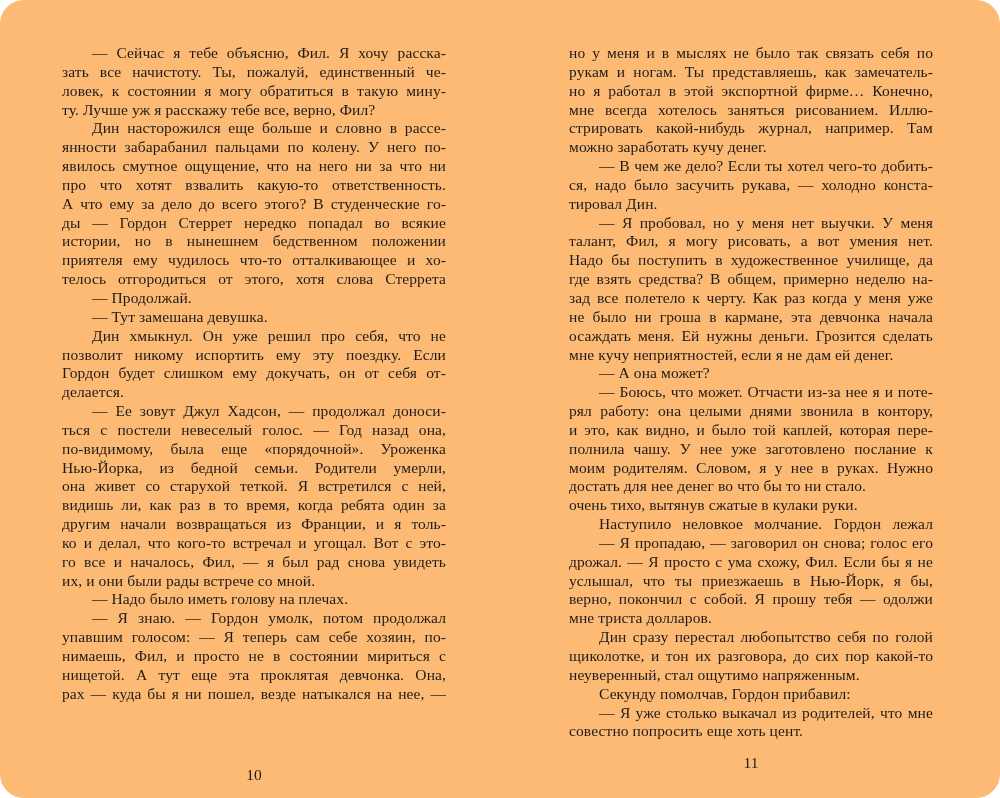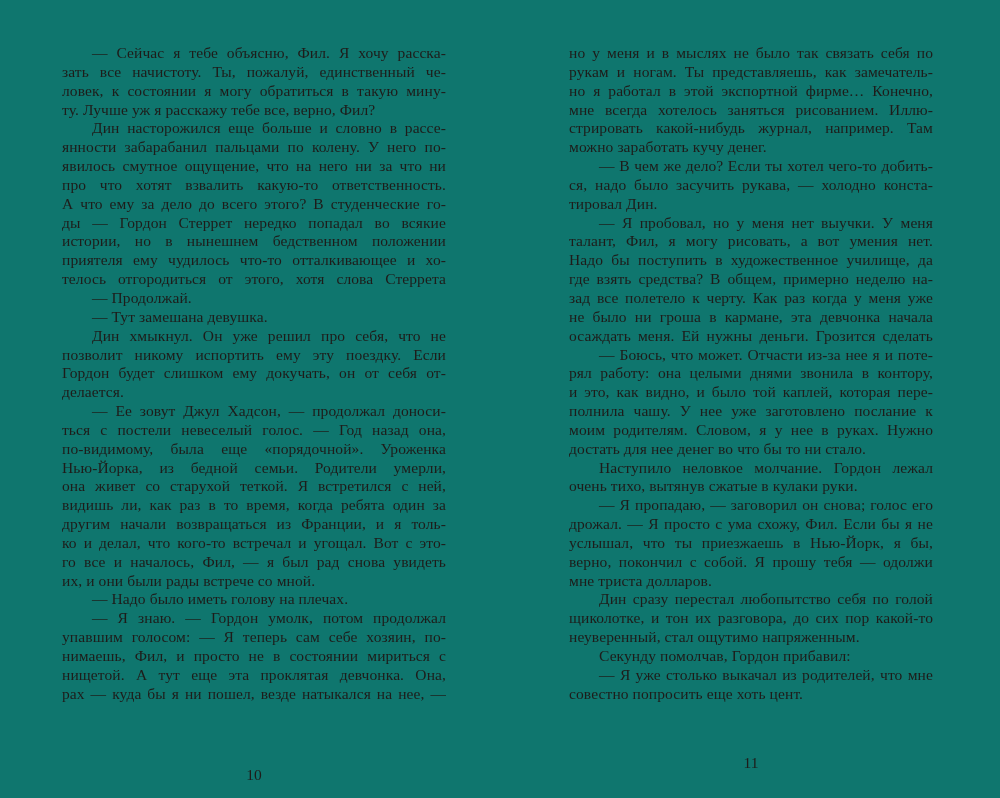--- a/index.html
+++ b/index.html
@@ -11,21 +11,22 @@
     position: relative;
     width: 1000px;
     height: 798px;
     overflow: hidden;
     font-family: "Liberation Serif", "DejaVu Serif", serif;
     color: #1e1c1a;
   }
   .book-spread {
     position: absolute;
     inset: 0;
-    background: #0f766e;
+    background: #fdba74;
+    border-radius: 24px;
   }
   .page-text {
     position: absolute;
     top: 44px;
     font-size: 15.5px;
     line-height: 18.85px;
     letter-spacing: 0.1px;
   }
   .page-text.left  { left: 62px;  width: 384px; }
   .page-text.right { left: 569px; width: 364px; font-family: Liberation Serif, serif; }
@@ -105,28 +106,30 @@
       <div class="line indent">— В чем же дело? Если ты хотел чего-то добить-</div>
       <div class="line">ся, надо было засучить рукава, — холодно конста-</div>
       <div class="line last">тировал Дин.</div>
       <div class="line indent">— Я пробовал, но у меня нет выучки. У меня есть</div>
       <div class="line">талант, Фил, я могу рисовать, а вот умения нет.</div>
       <div class="line">Надо бы поступить в художественное училище, да</div>
       <div class="line">где взять средства? В общем, примерно неделю на-</div>
       <div class="line">зад все полетело к черту. Как раз когда у меня уже</div>
       <div class="line">не было ни гроша в кармане, эта девчонка начала</div>
       <div class="line">осаждать меня. Ей нужны деньги. Грозится сделать</div>
+      <div class="line last">мне кучу неприятностей, если я не дам ей денег.</div>
+      <div class="line indent last">— А она может?</div>
       <div class="line indent">— Боюсь, что может. Отчасти из-за нее я и поте-</div>
       <div class="line">рял работу: она целыми днями звонила в контору,</div>
       <div class="line">и это, как видно, и было той каплей, которая пере-</div>
       <div class="line">полнила чашу. У нее уже заготовлено послание к</div>
       <div class="line">моим родителям. Словом, я у нее в руках. Нужно</div>
       <div class="line last">достать для нее денег во что бы то ни стало.</div>
+      <div class="line last">очень тихо, вытянув сжатые в кулаки руки.</div>
       <div class="line indent">Наступило неловкое молчание. Гордон лежал</div>
-      <div class="line last">очень тихо, вытянув сжатые в кулаки руки.</div>
       <div class="line indent">— Я пропадаю, — заговорил он снова; голос его</div>
       <div class="line">дрожал. — Я просто с ума схожу, Фил. Если бы я не</div>
       <div class="line">услышал, что ты приезжаешь в Нью-Йорк, я бы,</div>
       <div class="line">верно, покончил с собой. Я прошу тебя — одолжи</div>
       <div class="line last">мне триста долларов.</div>
       <div class="line indent">Дин сразу перестал любопытство себя по голой</div>
       <div class="line">щиколотке, и тон их разговора, до сих пор какой-то</div>
       <div class="line last">неуверенный, стал ощутимо напряженным.</div>
       <div class="line indent last">Секунду помолчав, Гордон прибавил:</div>
       <div class="line indent">— Я уже столько выкачал из родителей, что мне</div>

